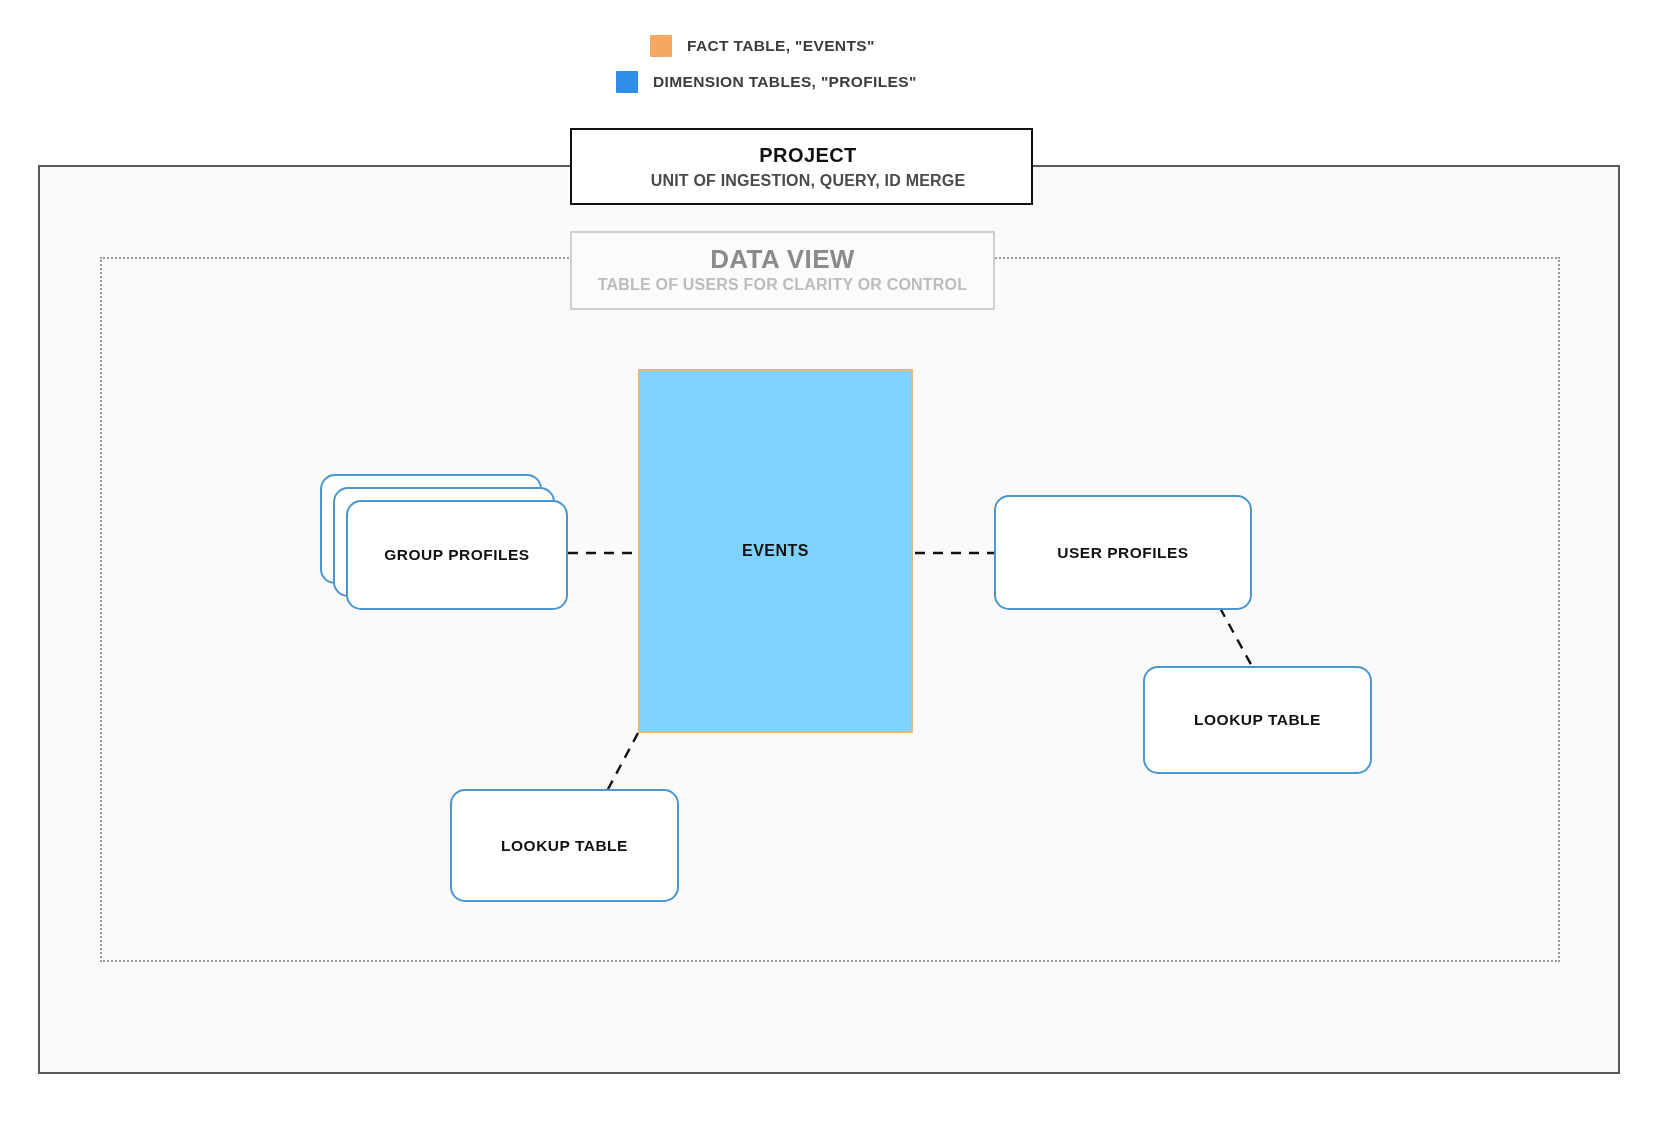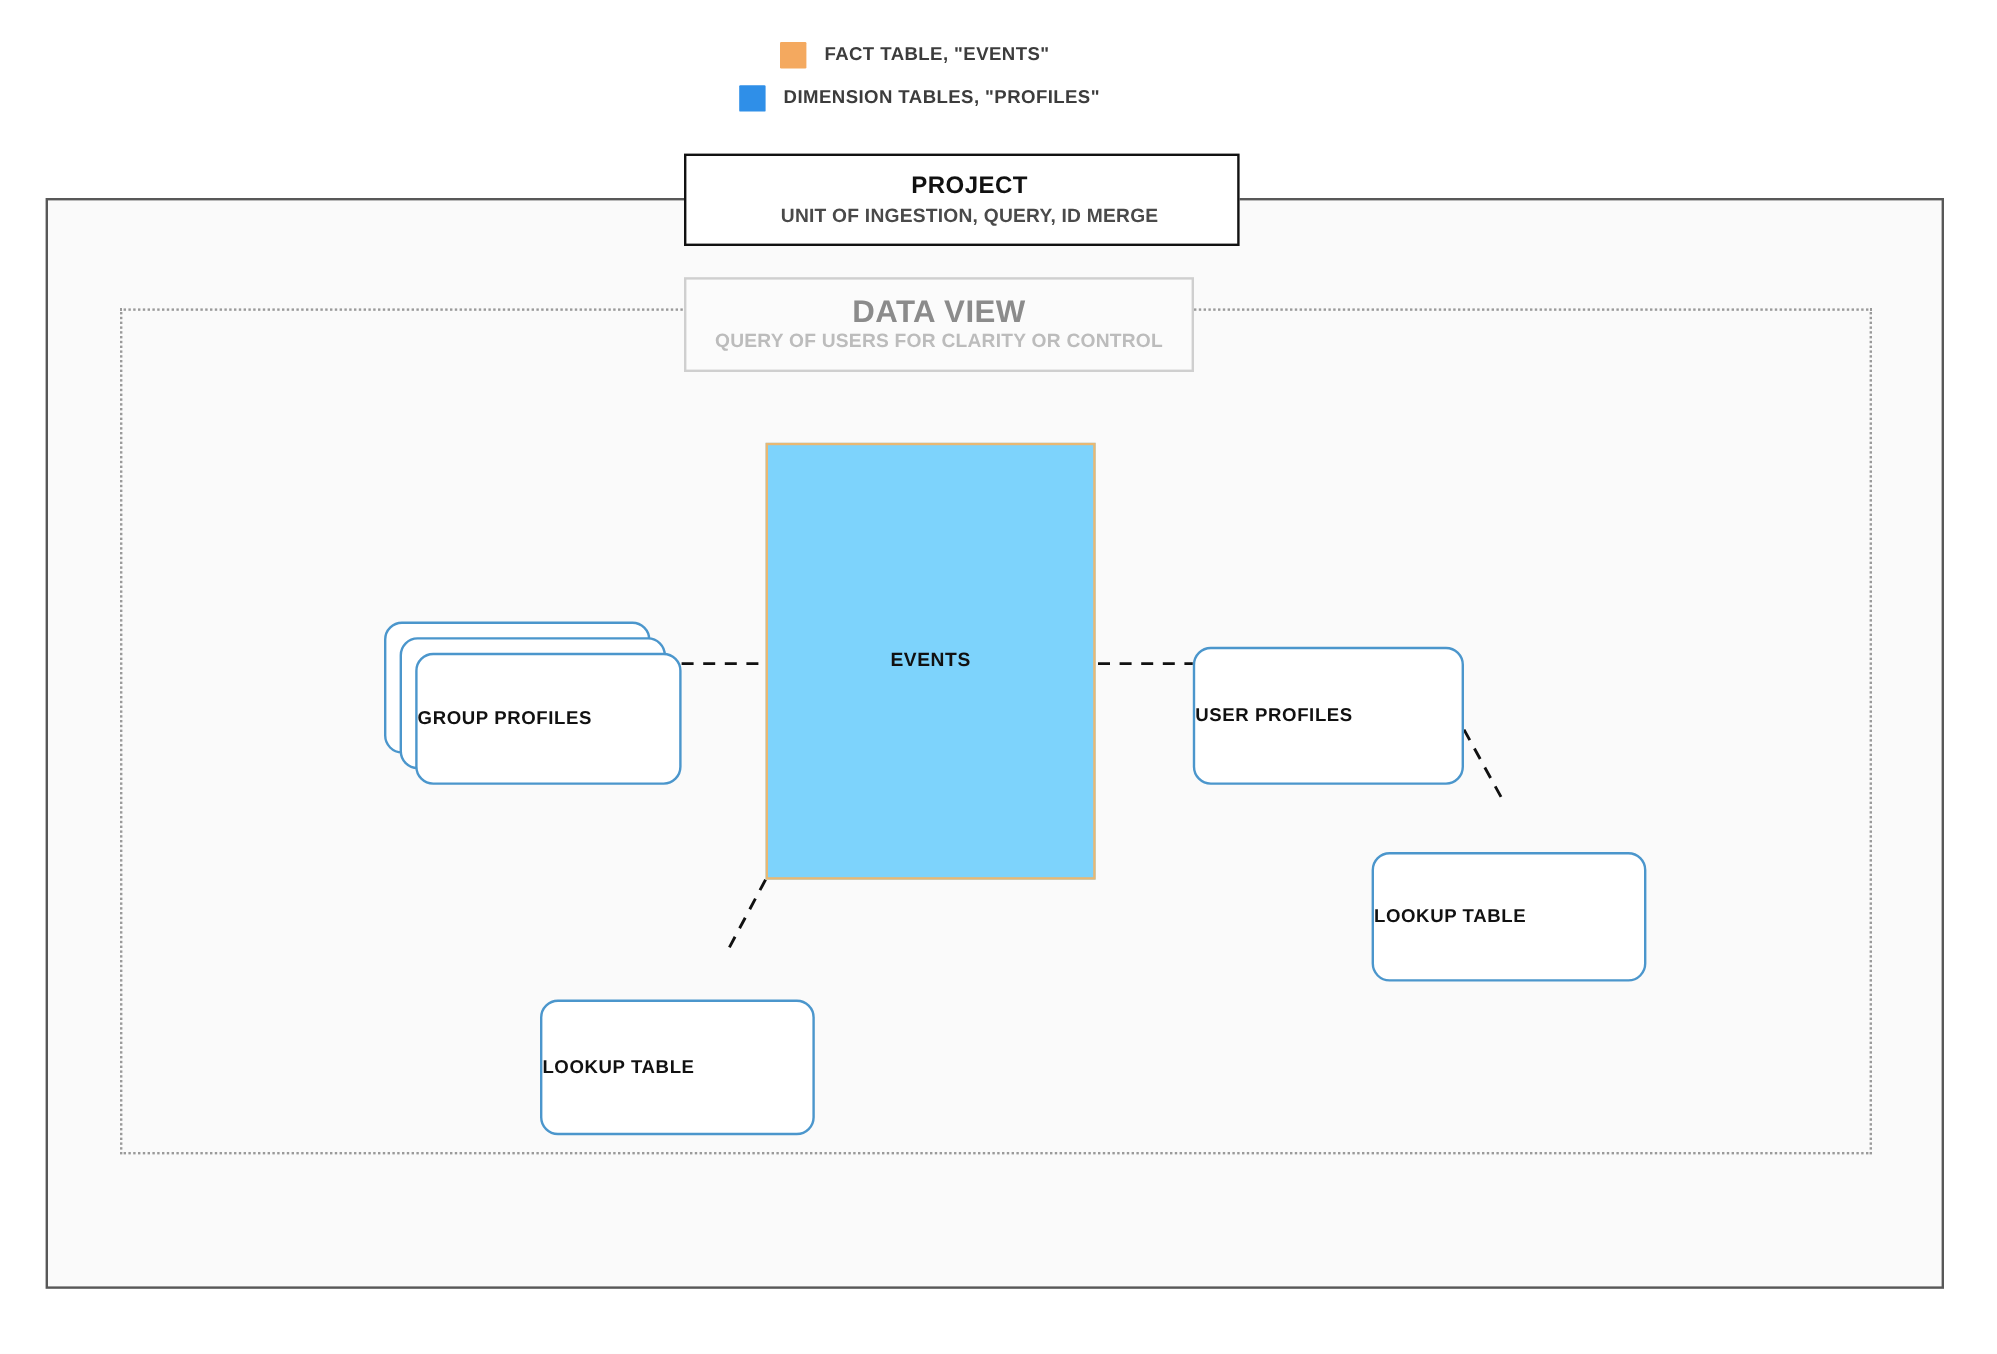--- a/index.html
+++ b/index.html
@@ -156,21 +156,21 @@
 
   
   .dim-card {
     position: absolute;
     background: #ffffff;
     border: 2.2px solid #4b96cc;
     border-radius: 15px;
     box-sizing: border-box;
     display: flex;
     align-items: center;
-    margin-top: 44px;
+    justify-content: center;
   }
   .dim-label {
     font-size: 15.5px;
     font-weight: bold;
     letter-spacing: 0.5px;
     color: #111111;
   }
 
   
   .stack-wrap {
@@ -185,21 +185,21 @@
     width: 222px;
     height: 110px;
   }
   .stack-wrap .layer-3 { left: 0px;  top: 0px;  z-index: 1; }
   .stack-wrap .layer-2 { left: 13px; top: 13px; z-index: 2; }
   .stack-wrap .layer-1 { left: 26px; top: 26px; z-index: 3; }
 
   .user-profiles {
     left: 994px;
     top: 495px;
-    width: 226px;
+    width: 258px;
     height: 115px;
   }
   .lookup-left {
     left: 450px;
     top: 789px;
     width: 229px;
     height: 113px;
   }
   .lookup-right {
     left: 1143px;
@@ -248,21 +248,21 @@
     <line x1="1220" y1="608" x2="1253" y2="668" stroke="#111111" stroke-width="2.4" stroke-dasharray="10 8"></line>
   </svg>
 
   <div class="header-card project-card">
     <div class="card-title">PROJECT</div>
     <div class="card-sub">UNIT OF INGESTION, QUERY, ID MERGE</div>
   </div>
 
   <div class="header-card dataview-card">
     <div class="card-title">DATA VIEW</div>
-    <div class="card-sub">QUERY OF USERS FOR CLARITY OR CONTROL</div>
+    <div class="card-sub">TABLE OF USERS FOR CLARITY OR CONTROL</div>
   </div>
 
   <div class="events-box">
     <span class="events-label">EVENTS</span>
   </div>
 
   <div class="stack-wrap">
     <div class="dim-card layer-3"></div>
     <div class="dim-card layer-2"></div>
     <div class="dim-card layer-1">

